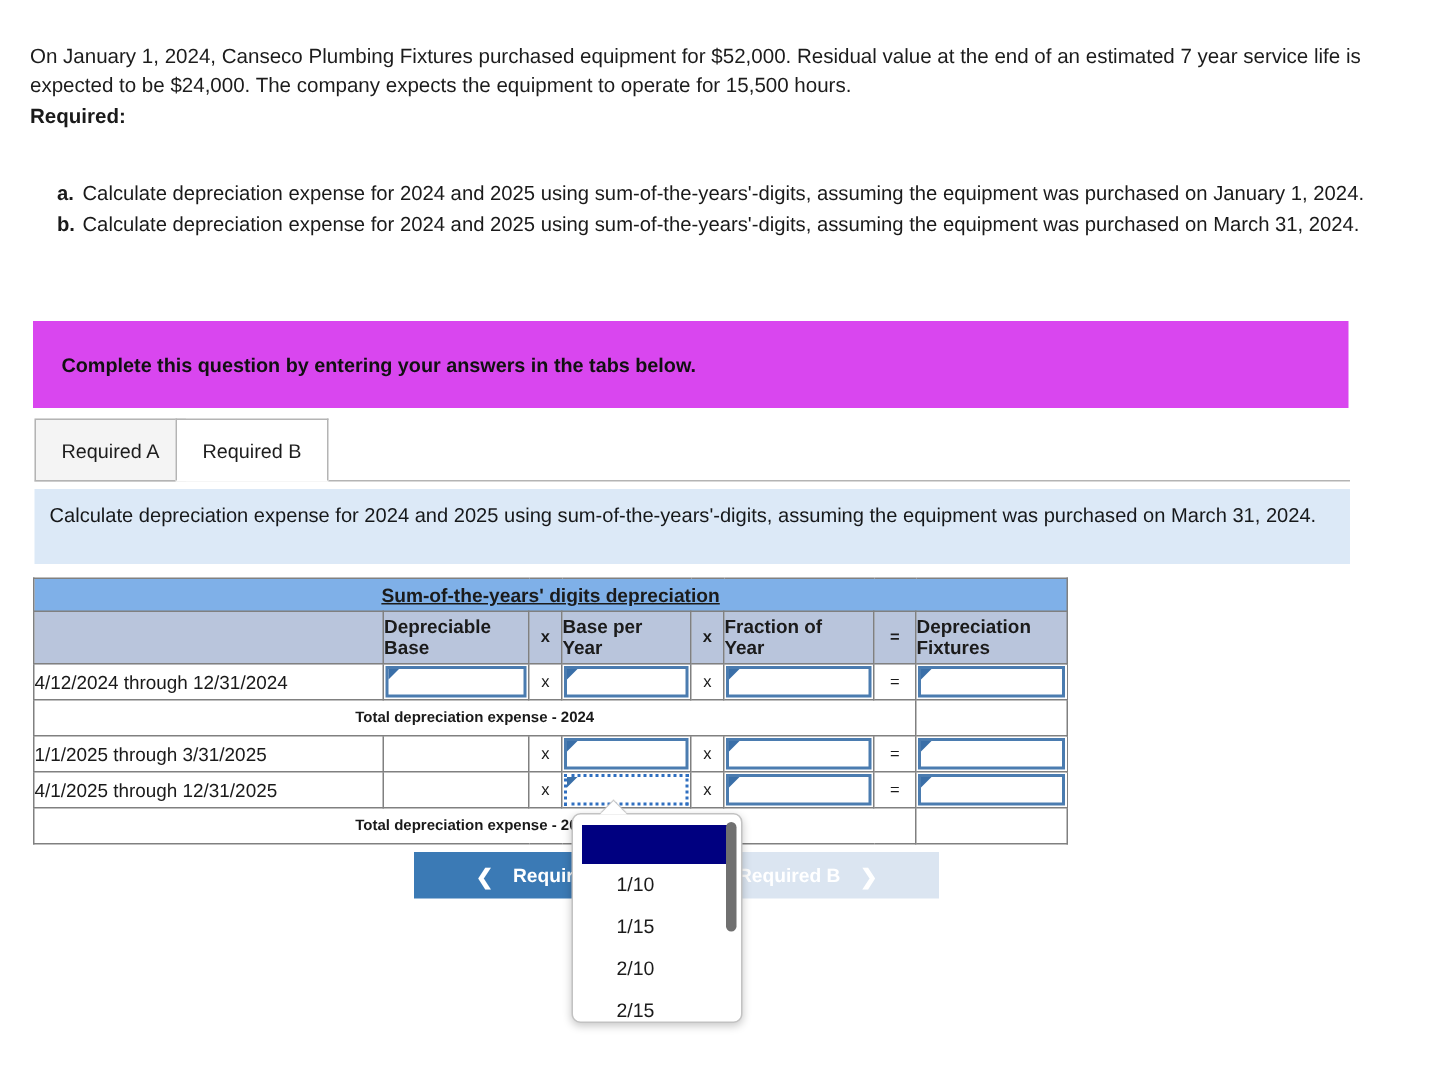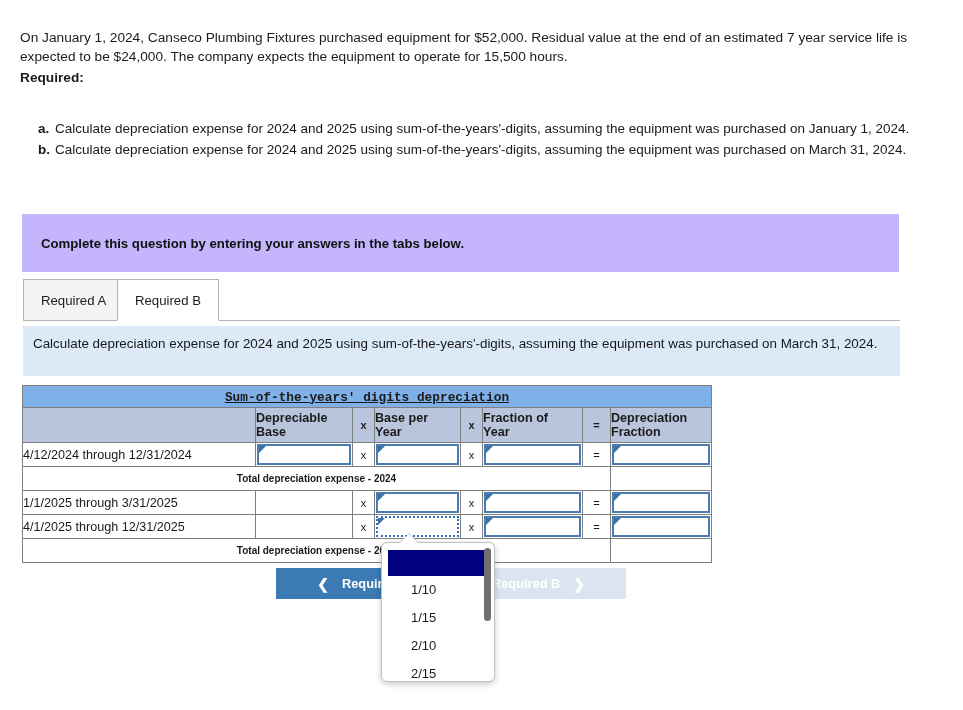--- a/index.html
+++ b/index.html
@@ -56,21 +56,21 @@
   }
   .req-text { flex: 1; }
 
   
   .instruction-bar {
     position: absolute;
     left: 22px;
     top: 214px;
     width: 877px;
     height: 58px;
-    background: #c4b5fd;
+    background: #d946ef;
     display: flex;
     align-items: center;
     box-sizing: border-box;
     padding-left: 19px;
   }
   .instruction-bar span {
     font-weight: bold;
     font-size: 13.2px;
     color: #111;
   }
@@ -150,21 +150,21 @@
     background: #ffffff;
   }
   .sheet .title-bar {
     background: #7fb0e8;
     text-align: center;
     font-weight: bold;
     height: 21px;
     color: #1b1b1b;
     font-size: 12.8px;
   }
-  .sheet .title-bar u { text-decoration: underline; font-family: Liberation Mono, monospace; }
+  .sheet .title-bar u { text-decoration: underline; }
 
   .sheet .hdr {
     background: #b9c5dc;
     font-weight: bold;
     line-height: 14px;
     height: 34px;
     font-size: 12.6px;
     color: #1b1b1b;
   }
   .sheet .hdr-blank { background: #b9c5dc; }
@@ -378,21 +378,21 @@
         <span>Year</span>
       </td>
       <td class="hdr-op">x</td>
       <td class="hdr">
         <span>Fraction of</span><br>
         <span>Year</span>
       </td>
       <td class="hdr-op">=</td>
       <td class="hdr">
         <span>Depreciation</span><br>
-        <span>Fraction</span>
+        <span>Fixtures</span>
       </td>
     </tr>
 
     <tr>
       <td class="rowlabel">4/12/2024 through 12/31/2024</td>
       <td class="incell">
         <div class="inbox"></div>
       </td>
       <td class="op">x</td>
       <td class="incell">

